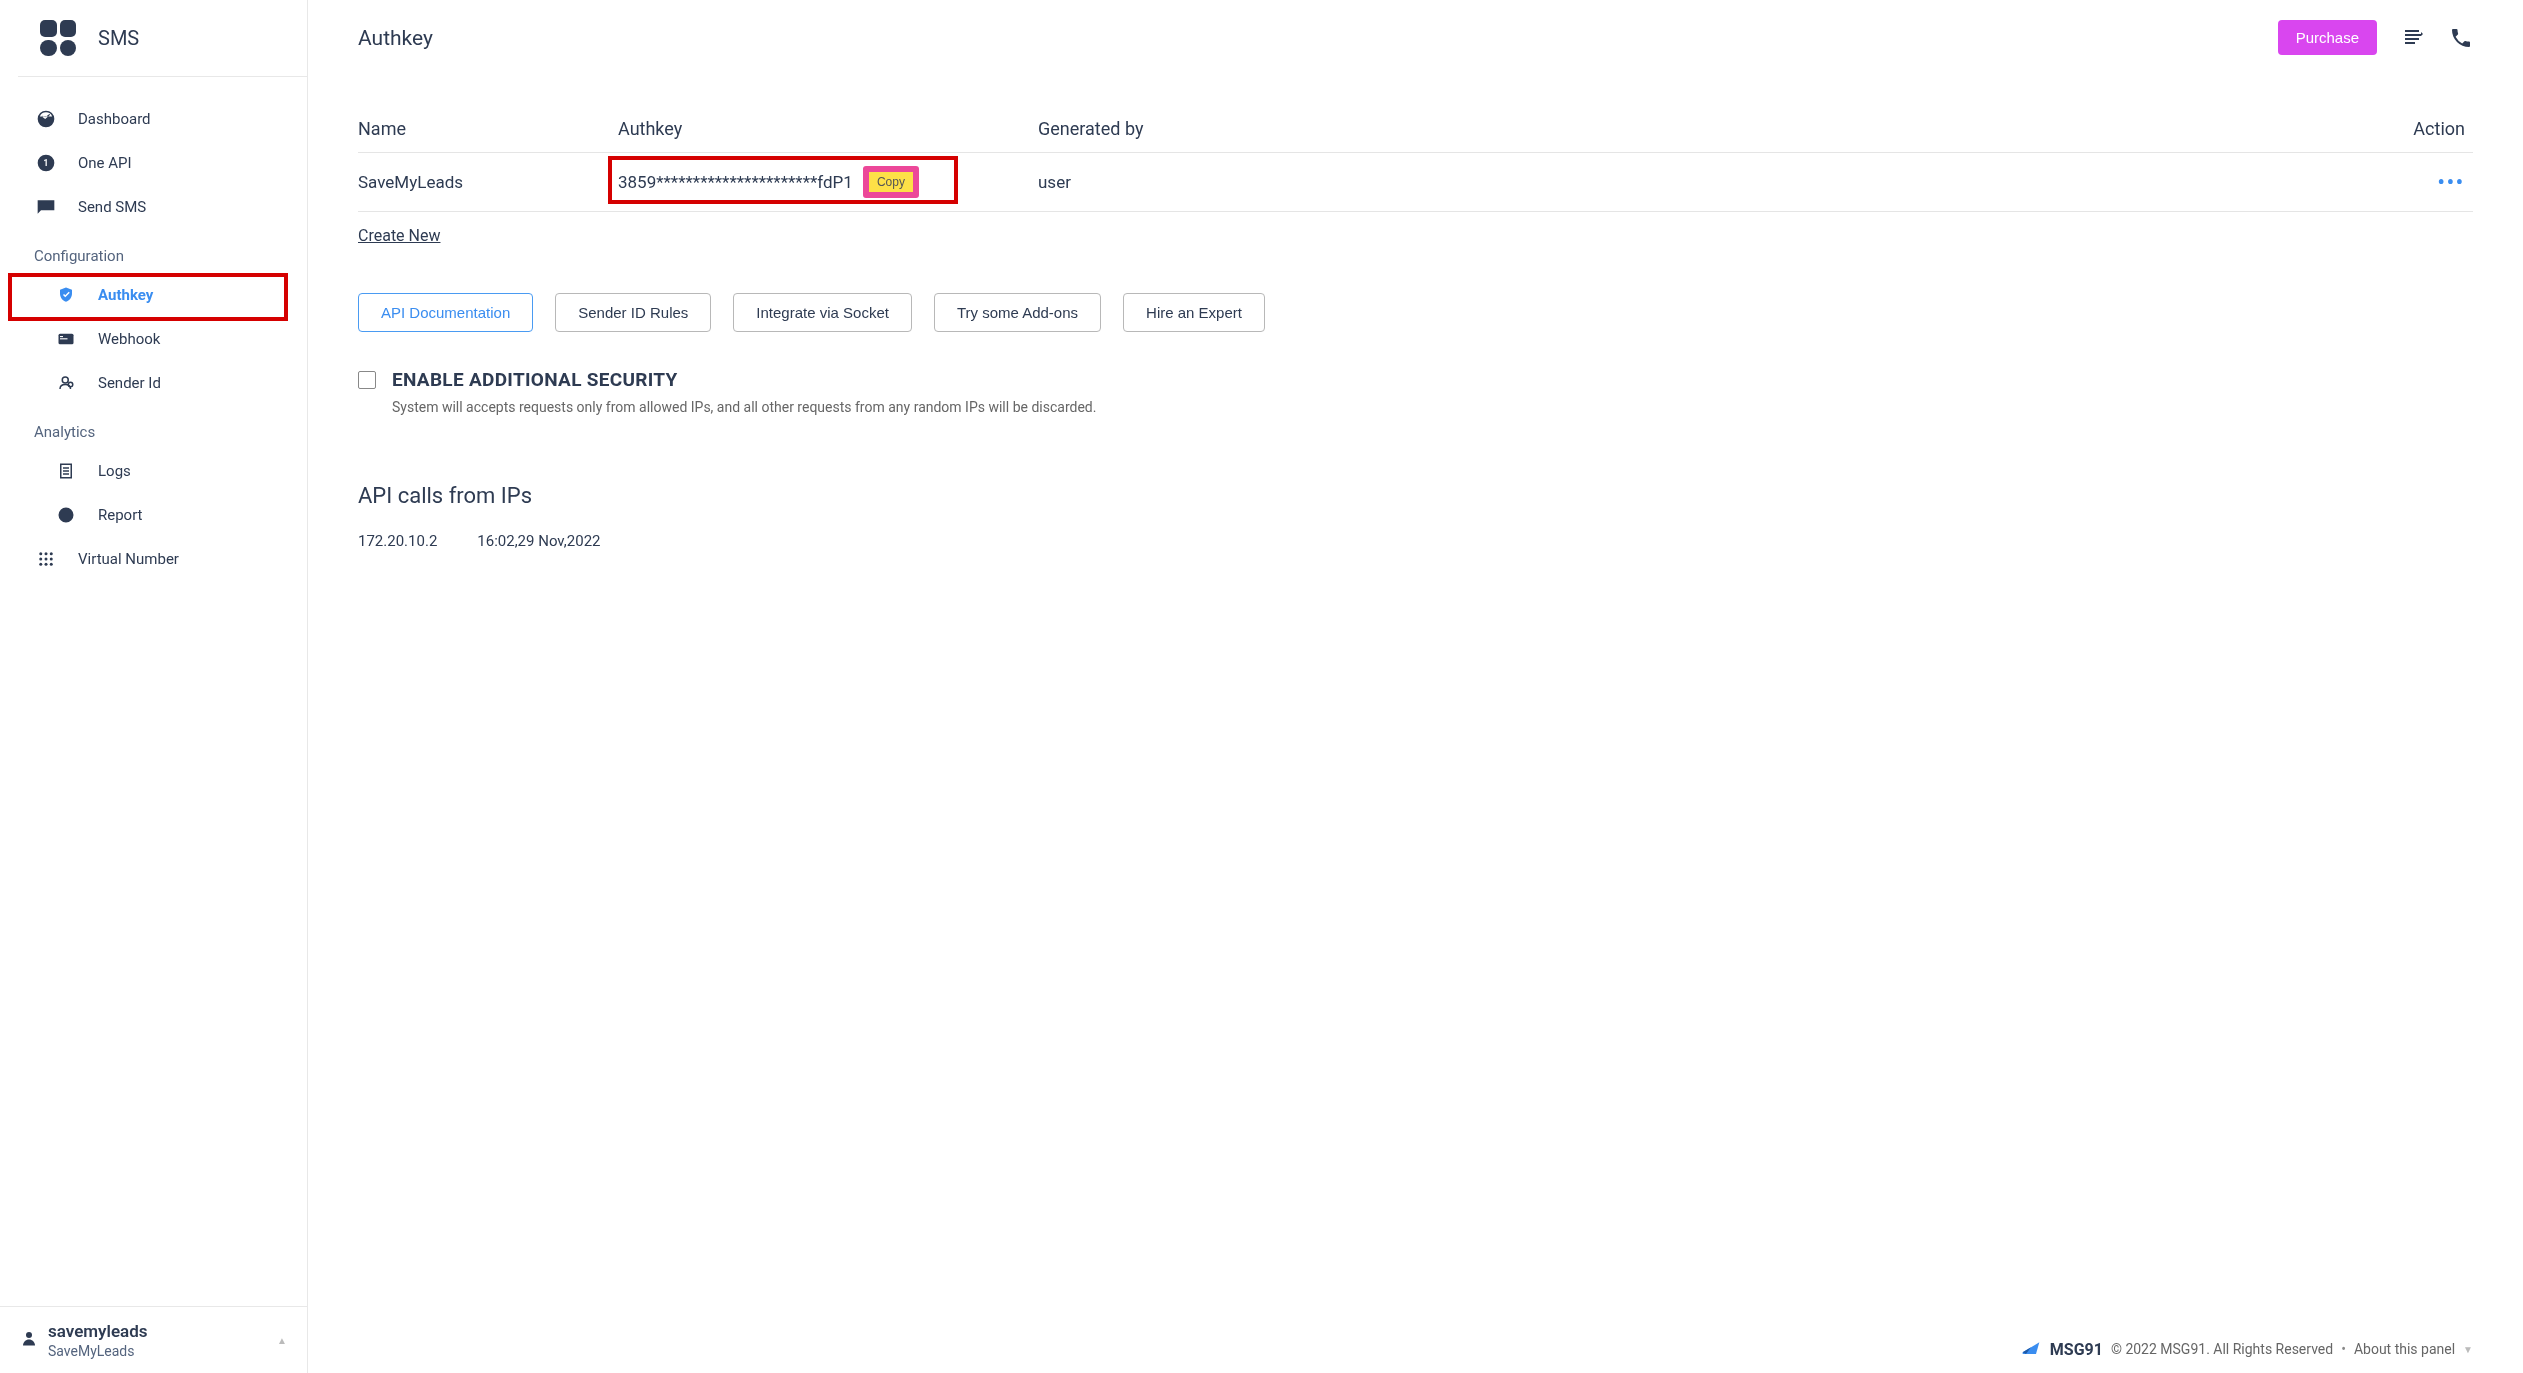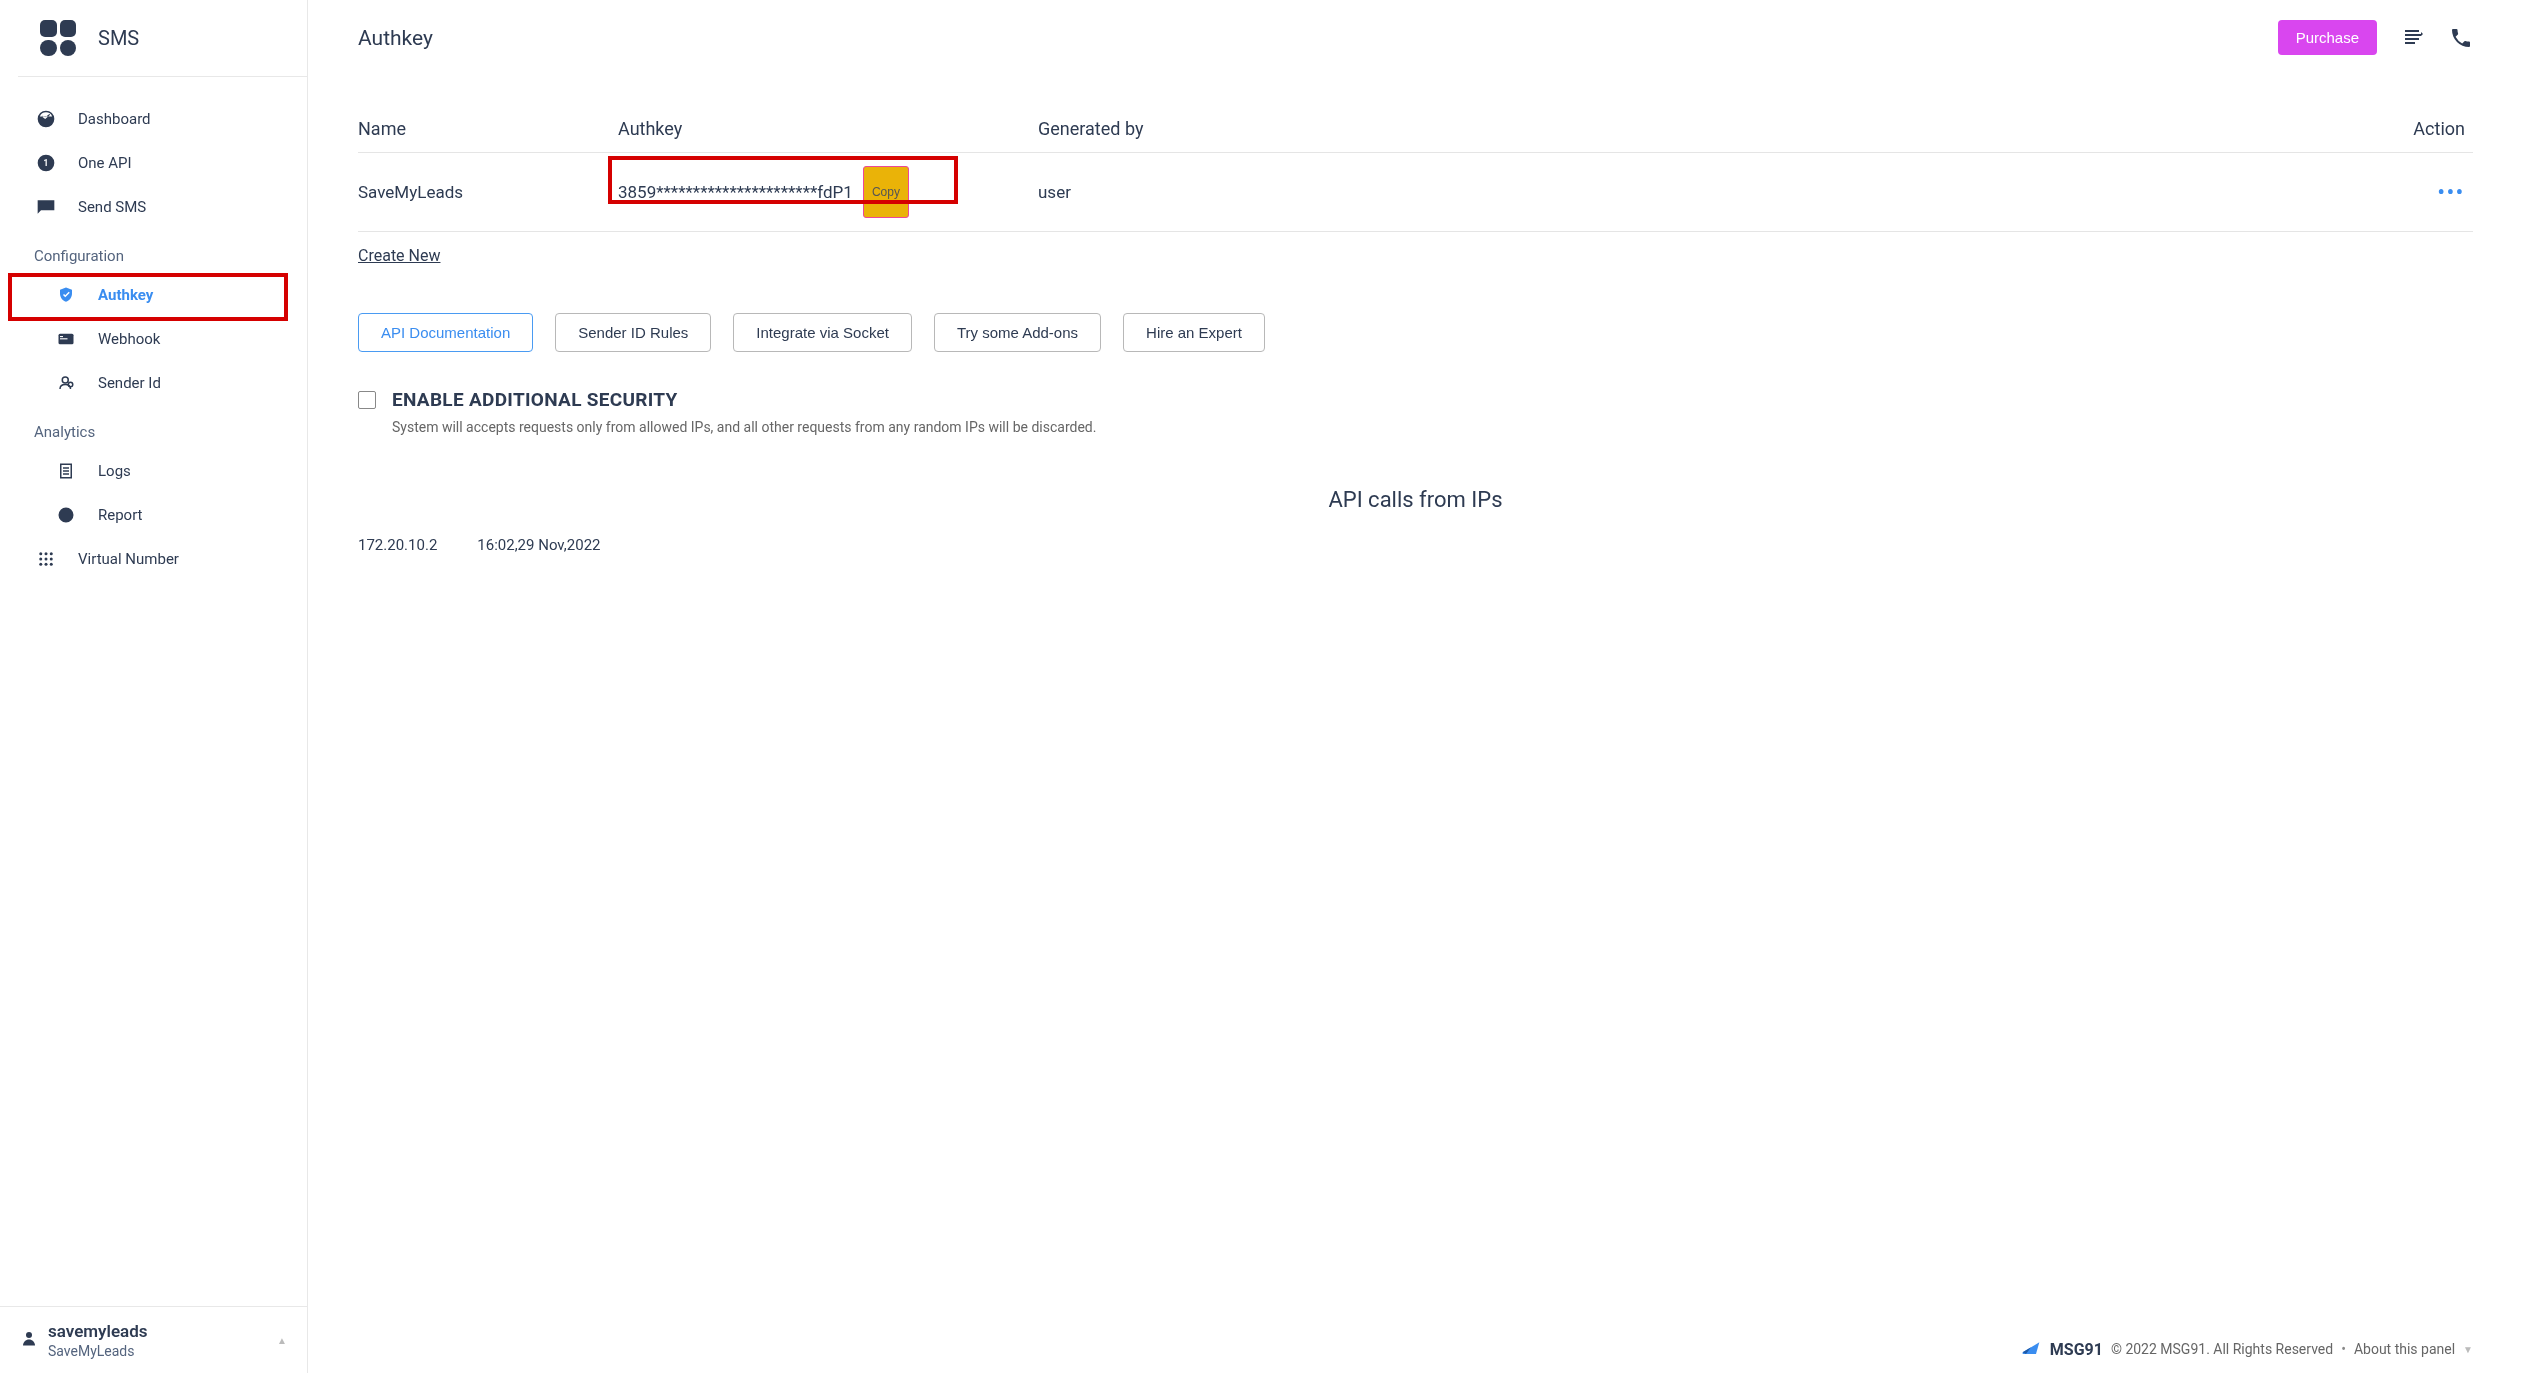--- a/index.html
+++ b/index.html
@@ -119,23 +119,23 @@
     .col-name { width: 260px; }
     .col-key { width: 420px; }
     .col-gen { width: 290px; }
     .col-action { flex: 1; text-align: right; padding-right: 8px; }
     .thead div { font-size: 18px; color: #2e3b52; font-weight: 400; }
     .trow div { font-size: 17px; color: #2e3b52; }
     
     .authkey-cell { display: flex; align-items: center; gap: 10px; position: relative; }
     .hl-key { left: -10px; top: -10px; width: 350px; height: 48px; }
     .copy-btn {
-      border: 1px solid #ec4899;
-      background: #eab308;
-      padding: 18px 8px;
+      border: 6px solid #ec4899;
+      background: #fde047;
+      padding: 3px 8px;
       border-radius: 3px;
       font-size: 12px;
       color: #555;
       cursor: pointer;
     }
     .action-dots { color: #3a8df0; font-size: 20px; letter-spacing: 2px; cursor: pointer; font-weight: bold; }
     
     .create-link {
       display: inline-block;
       margin-top: 14px;
@@ -161,21 +161,21 @@
     .chk {
       width: 18px; height: 18px;
       border: 1.5px solid #888;
       border-radius: 2px;
       margin-top: 3px;
       cursor: pointer;
     }
     .sec-title { font-size: 19px; font-weight: 700; color: #2e3b52; letter-spacing: 0.3px; }
     .sec-desc { font-size: 14px; color: #666; margin-top: 8px; }
     
-    .subheading { font-size: 22px; color: #2e3b52; margin-top: 52px; font-weight: 400; text-align: center; }
+    .subheading { font-size: 22px; color: #2e3b52; margin-top: 68px; font-weight: 400; }
     .ip-row { display: flex; gap: 40px; margin-top: 24px; font-size: 15px; color: #2e3b52; }
     
     .footer {
       margin-top: auto;
       display: flex;
       justify-content: flex-end;
       align-items: center;
       gap: 8px;
       padding: 14px 50px;
       font-size: 14px;

